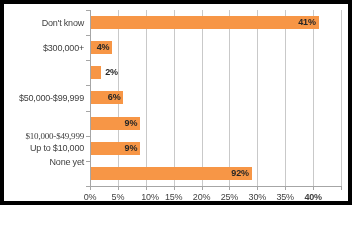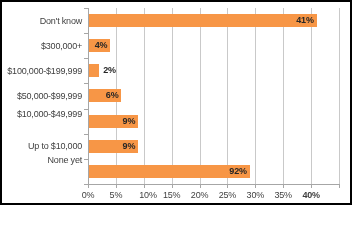--- a/index.html
+++ b/index.html
@@ -13,21 +13,21 @@
     font-family: "Liberation Sans", sans-serif;
     overflow: hidden;
   }
 
   #chart-frame {
     position: relative;
     box-sizing: border-box;
     width: 352px;
     height: 205px;
     background: #ffffff;
-    border: 2px solid #000000;
+    border: 4px solid #000000;
     overflow: hidden;
   }
 
   
   
   #plot {
     position: absolute;
     left: 86px;
     top: 6px;
     width: 251px;
@@ -160,23 +160,22 @@
   }
 </style>
 </head>
 <body>
 
 <div id="chart-frame">
 
   <div id="cat-labels">
     <div class="cat-label" style="top: 0px; height: 25.1429px;">Don't know</div>
     <div class="cat-label" style="top: 25.1429px; height: 25.1429px;">$300,000+</div>
-    <div class="cat-label" style="top: 50.2857px; height: 25.1429px;">$100,000-$199,999</div>
     <div class="cat-label" style="top: 75.4286px; height: 25.1429px;">$50,000-$99,999</div>
-    <div class="cat-label" style="top: 93px; height: 25.1429px;">$10,000-$49,999</div>
+    <div class="cat-label" style="top: 113px; height: 25.1429px; font-family: Liberation Serif, serif;">$10,000-$49,999</div>
     <div class="cat-label" style="top: 125.714px; height: 25.1429px;">Up to $10,000</div>
     <div class="cat-label" style="top: 139px; height: 25.1429px;">None yet</div>
   </div>
 
   <div id="plot">
     <div id="gridlines">
         <div class="gridline axis-line" style="left: 0px;"></div>
         <div class="gridline" style="left: 27.8889px;"></div>
         <div class="gridline" style="left: 55.7778px;"></div>
         <div class="gridline" style="left: 83.6667px;"></div>

